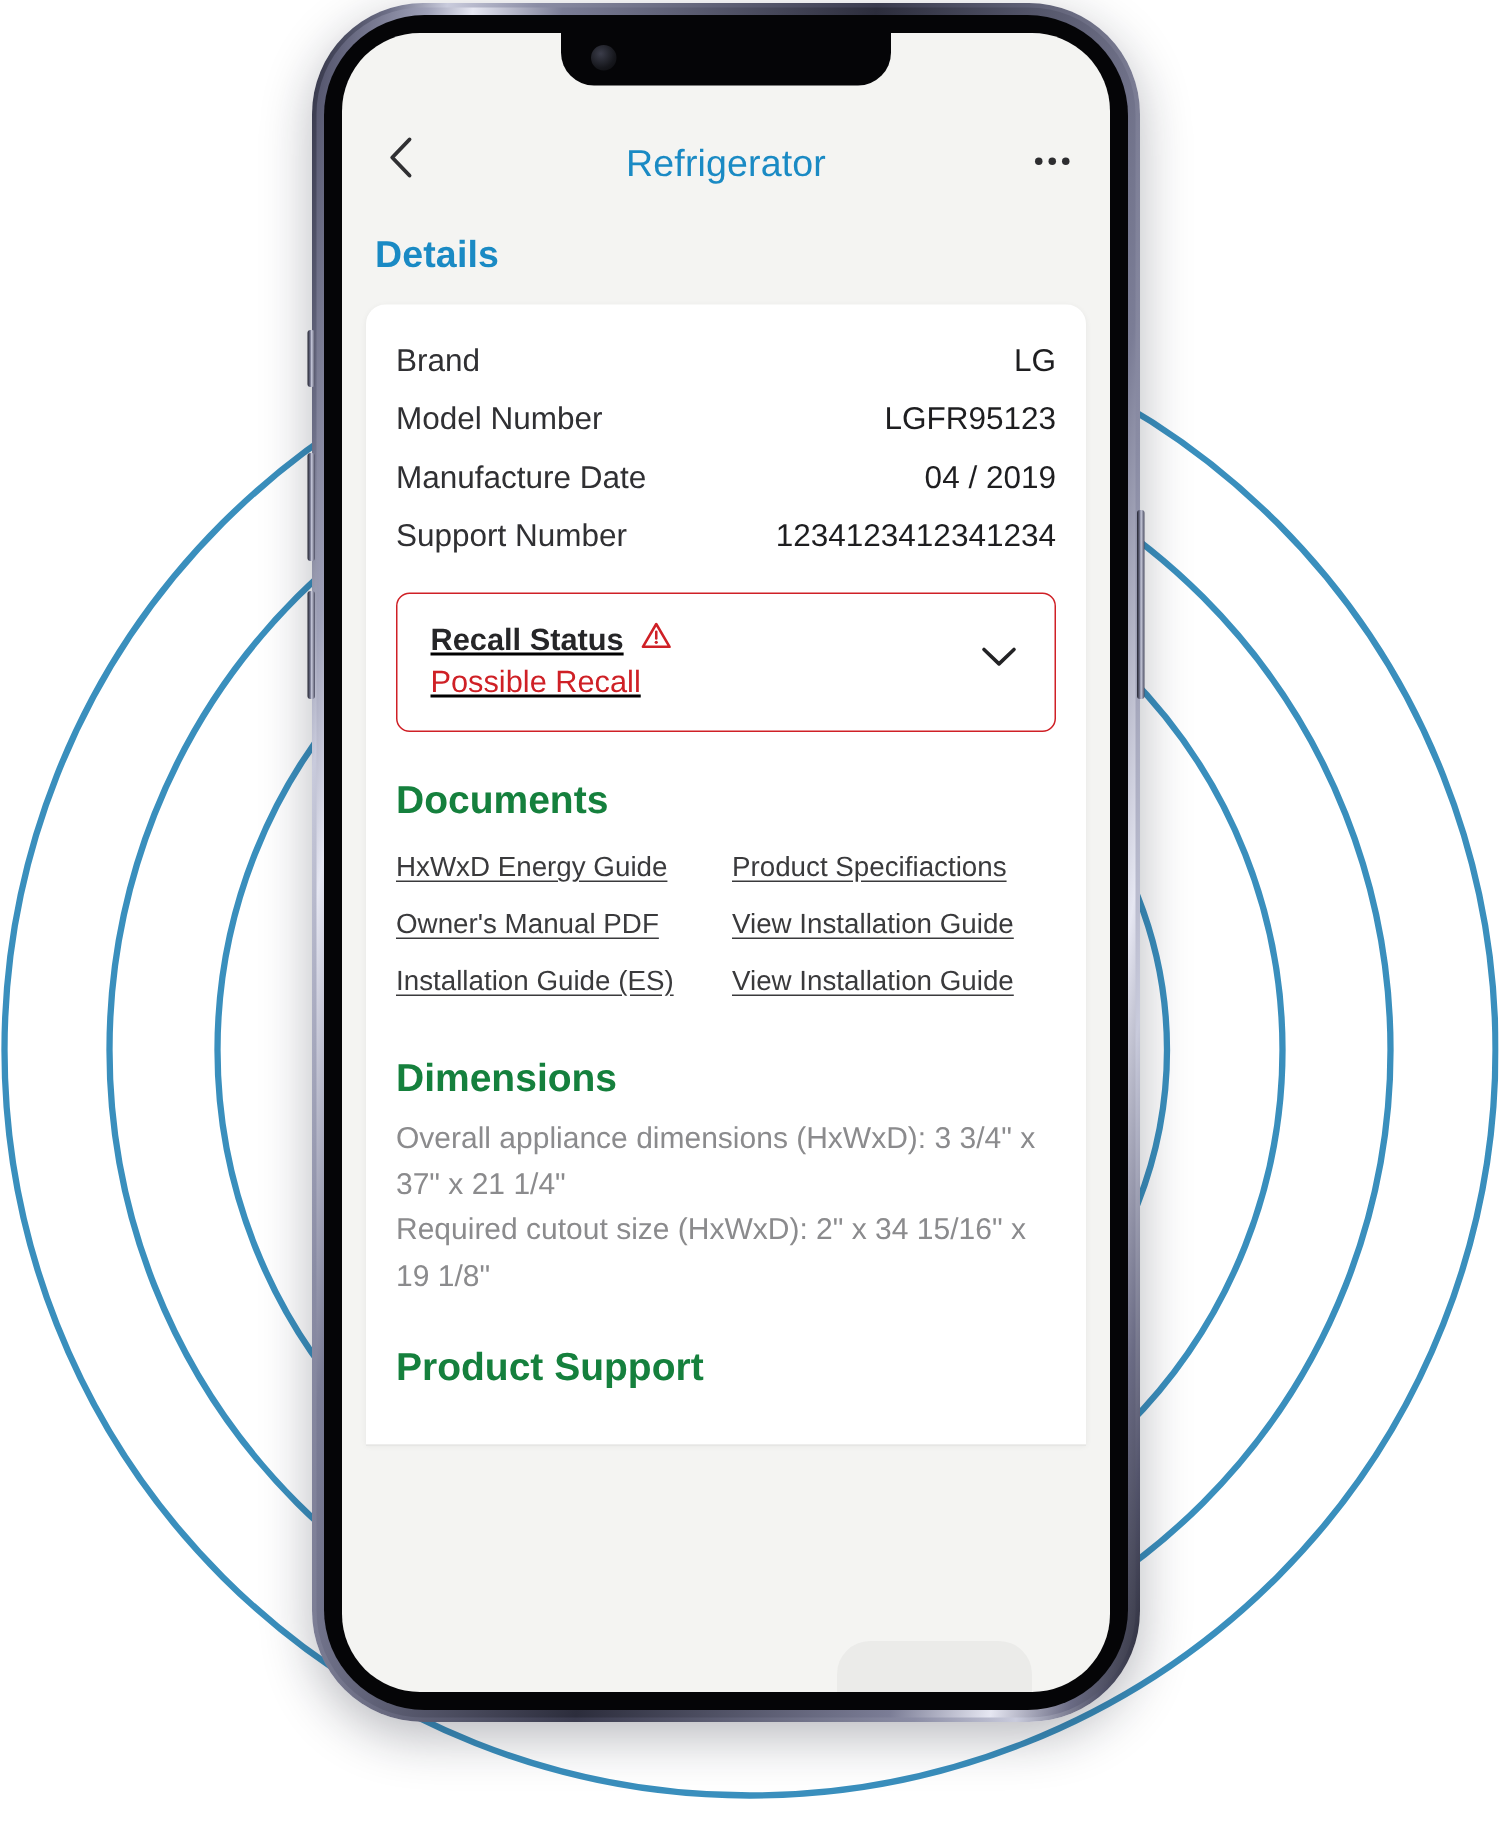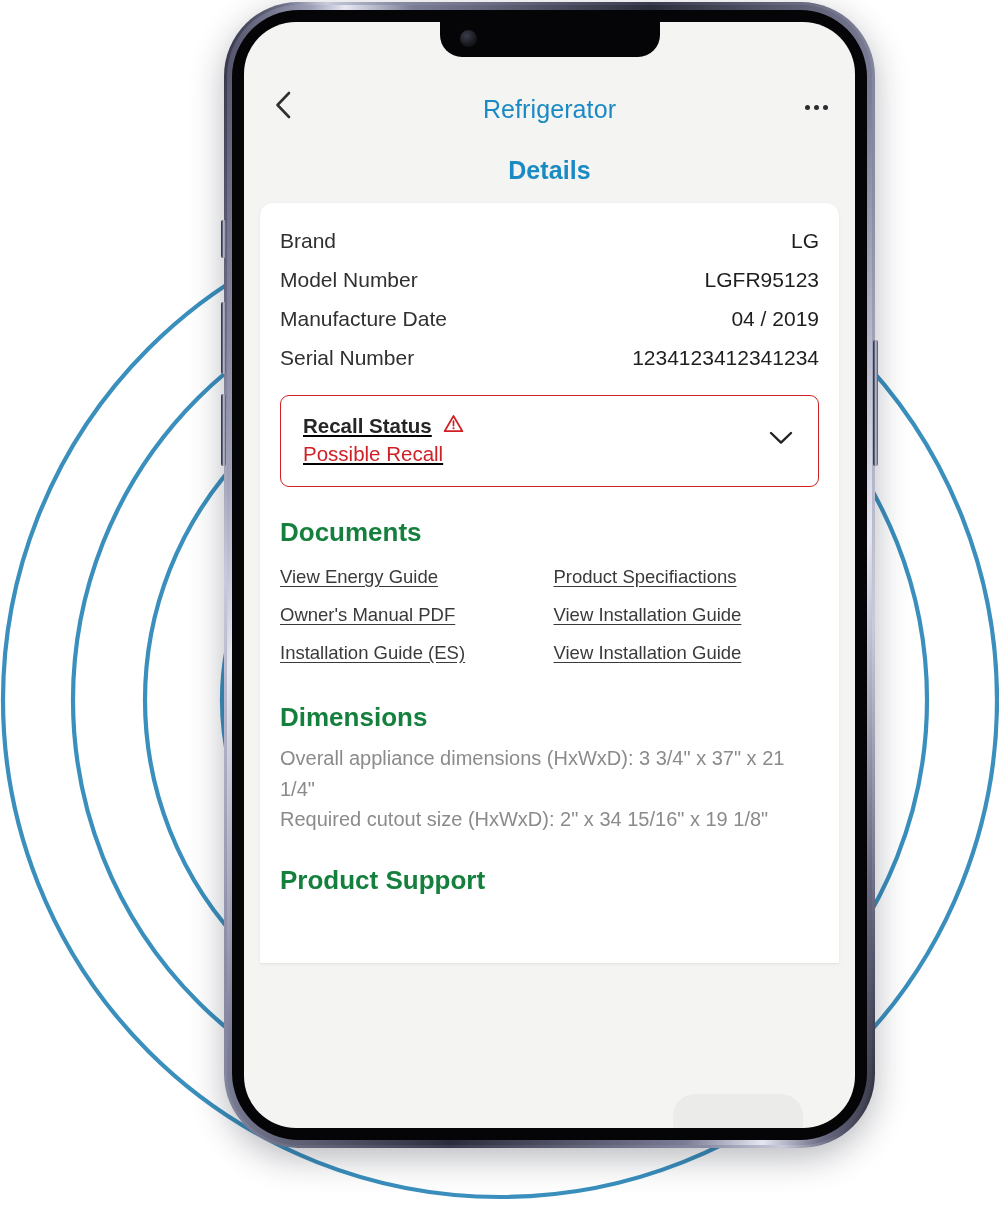--- a/index.html
+++ b/index.html
@@ -20,23 +20,23 @@
   #rings {
     position: absolute;
     left: 0; top: 0;
     width: 999px; height: 1217px;
     z-index: 1;
   }
 
   
   #phone {
     position: absolute;
-    left: 224px;
+    left: 208px;
     top: 2px;
-    width: 651px;
+    width: 552px;
     height: 1146px;
     z-index: 2;
   }
   .phone-outer {
     position: absolute;
     inset: 0;
     border-radius: 74px;
     background: linear-gradient(100deg,#2b2c3e 0%,#6e7088 7%,#c9cbdc 12%,#8a8ca4 20%,#3a3b4e 50%,#8a8ca4 80%,#c9cbdc 89%,#53546b 96%,#23242f 100%);
     box-shadow: 0 10px 34px rgba(20,22,40,.30);
   }
@@ -130,21 +130,21 @@
     width: 5px; height: 5px;
     border-radius: 50%;
     background: #2d2d30;
     display: block;
   }
 
   
   .details-row {
     display: flex;
     align-items: center;
-    justify-content: center;
+    justify-content: space-between;
     padding: 24px 22px 0 22px;
   }
   .details-title {
     color: #1a8ac4;
     font-size: 25px;
     font-weight: 700;
     letter-spacing: .1px;
   }
   .ai-badge {
     display: flex;
@@ -324,21 +324,21 @@
         </div>
         <div class="spec-row">
           <span class="spec-label">Model Number</span>
           <span class="spec-value">LGFR95123</span>
         </div>
         <div class="spec-row">
           <span class="spec-label">Manufacture Date</span>
           <span class="spec-value">04 / 2019</span>
         </div>
         <div class="spec-row">
-          <span class="spec-label">Serial Number</span>
+          <span class="spec-label">Support Number</span>
           <span class="spec-value">1234123412341234</span>
         </div>
       </div>
 
       <div class="recall-card">
         <div class="recall-left">
           <div class="recall-head">
             <span>Recall Status</span>
             <span>
               <svg width="21" height="19" viewBox="0 0 21 19" fill="none">
@@ -354,21 +354,21 @@
           <span>
             <svg width="26" height="16" viewBox="0 0 26 16" fill="none">
               <path d="M3 3 L13 12.6 L23 3" stroke="#232325" stroke-width="2.4" stroke-linecap="round" stroke-linejoin="round"></path>
             </svg>
           </span>
         </div>
       </div>
 
       <div class="section-title">Documents</div>
       <div class="docs-grid">
-        <span class="doc-link">View Energy Guide</span>
+        <span class="doc-link">HxWxD Energy Guide</span>
         <span class="doc-link">Product Specifiactions</span>
         <span class="doc-link">Owner's Manual PDF</span>
         <span class="doc-link">View Installation Guide</span>
         <span class="doc-link">Installation Guide (ES)</span>
         <span class="doc-link">View Installation Guide</span>
       </div>
 
       <div class="section-title">Dimensions</div>
       <div class="dim-line">Overall appliance dimensions (HxWxD): 3 3/4" x 37" x 21 1/4"</div>
       <div class="dim-line">Required cutout size (HxWxD): 2" x 34 15/16" x 19 1/8"</div>

